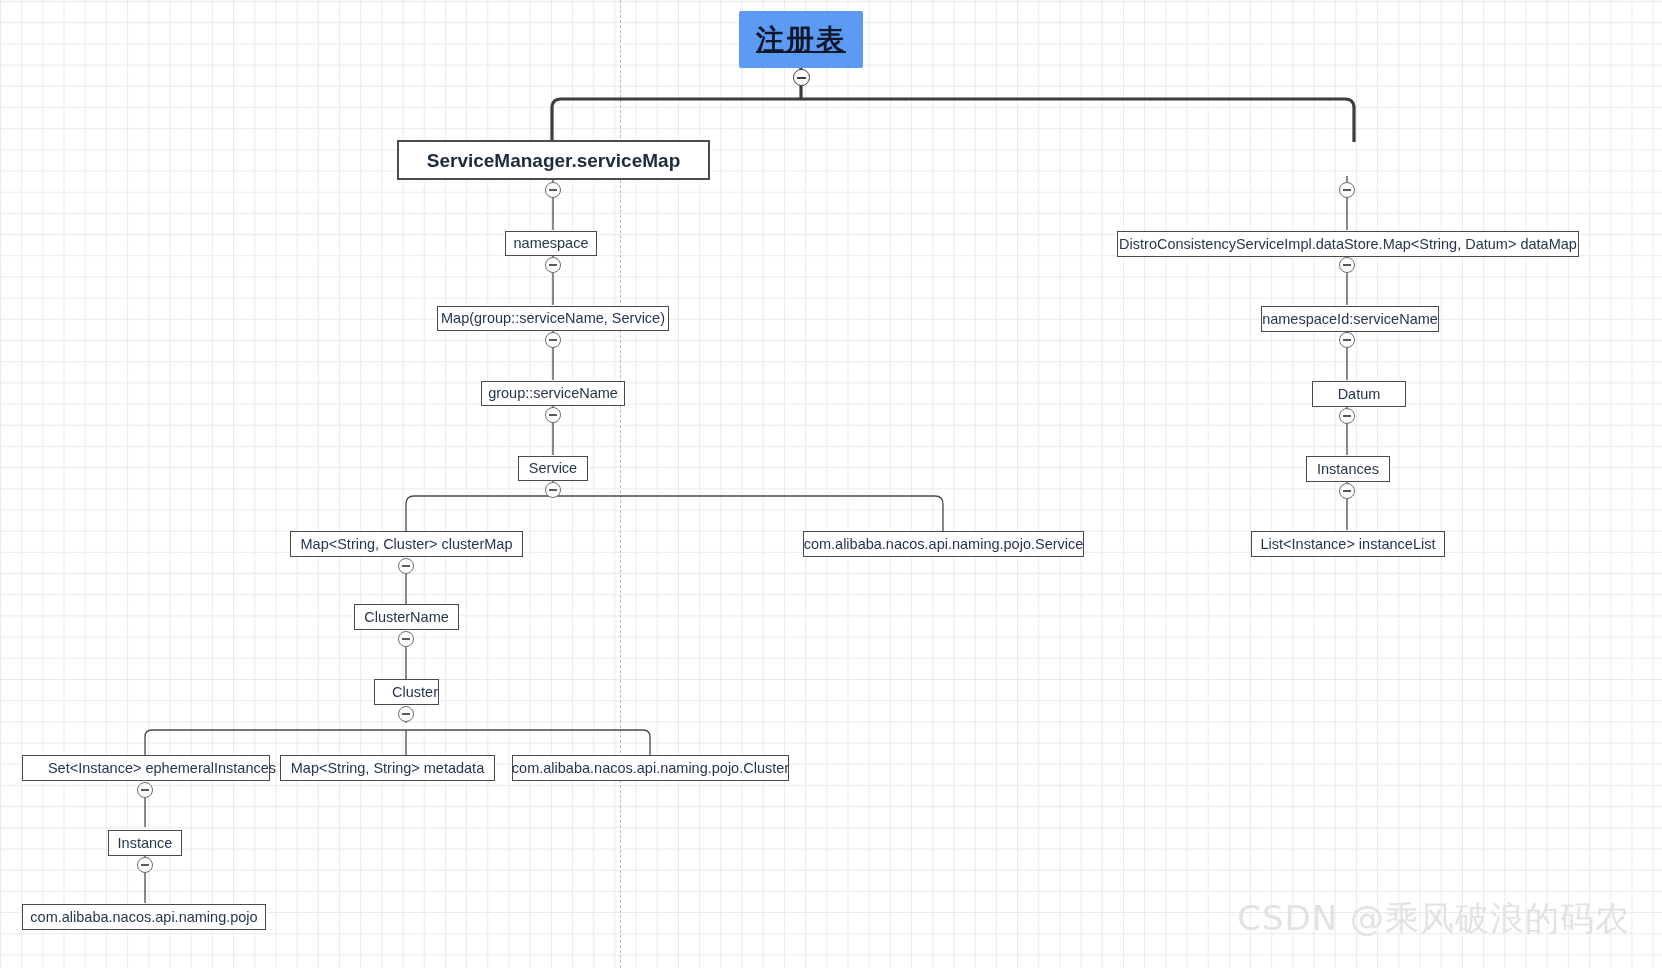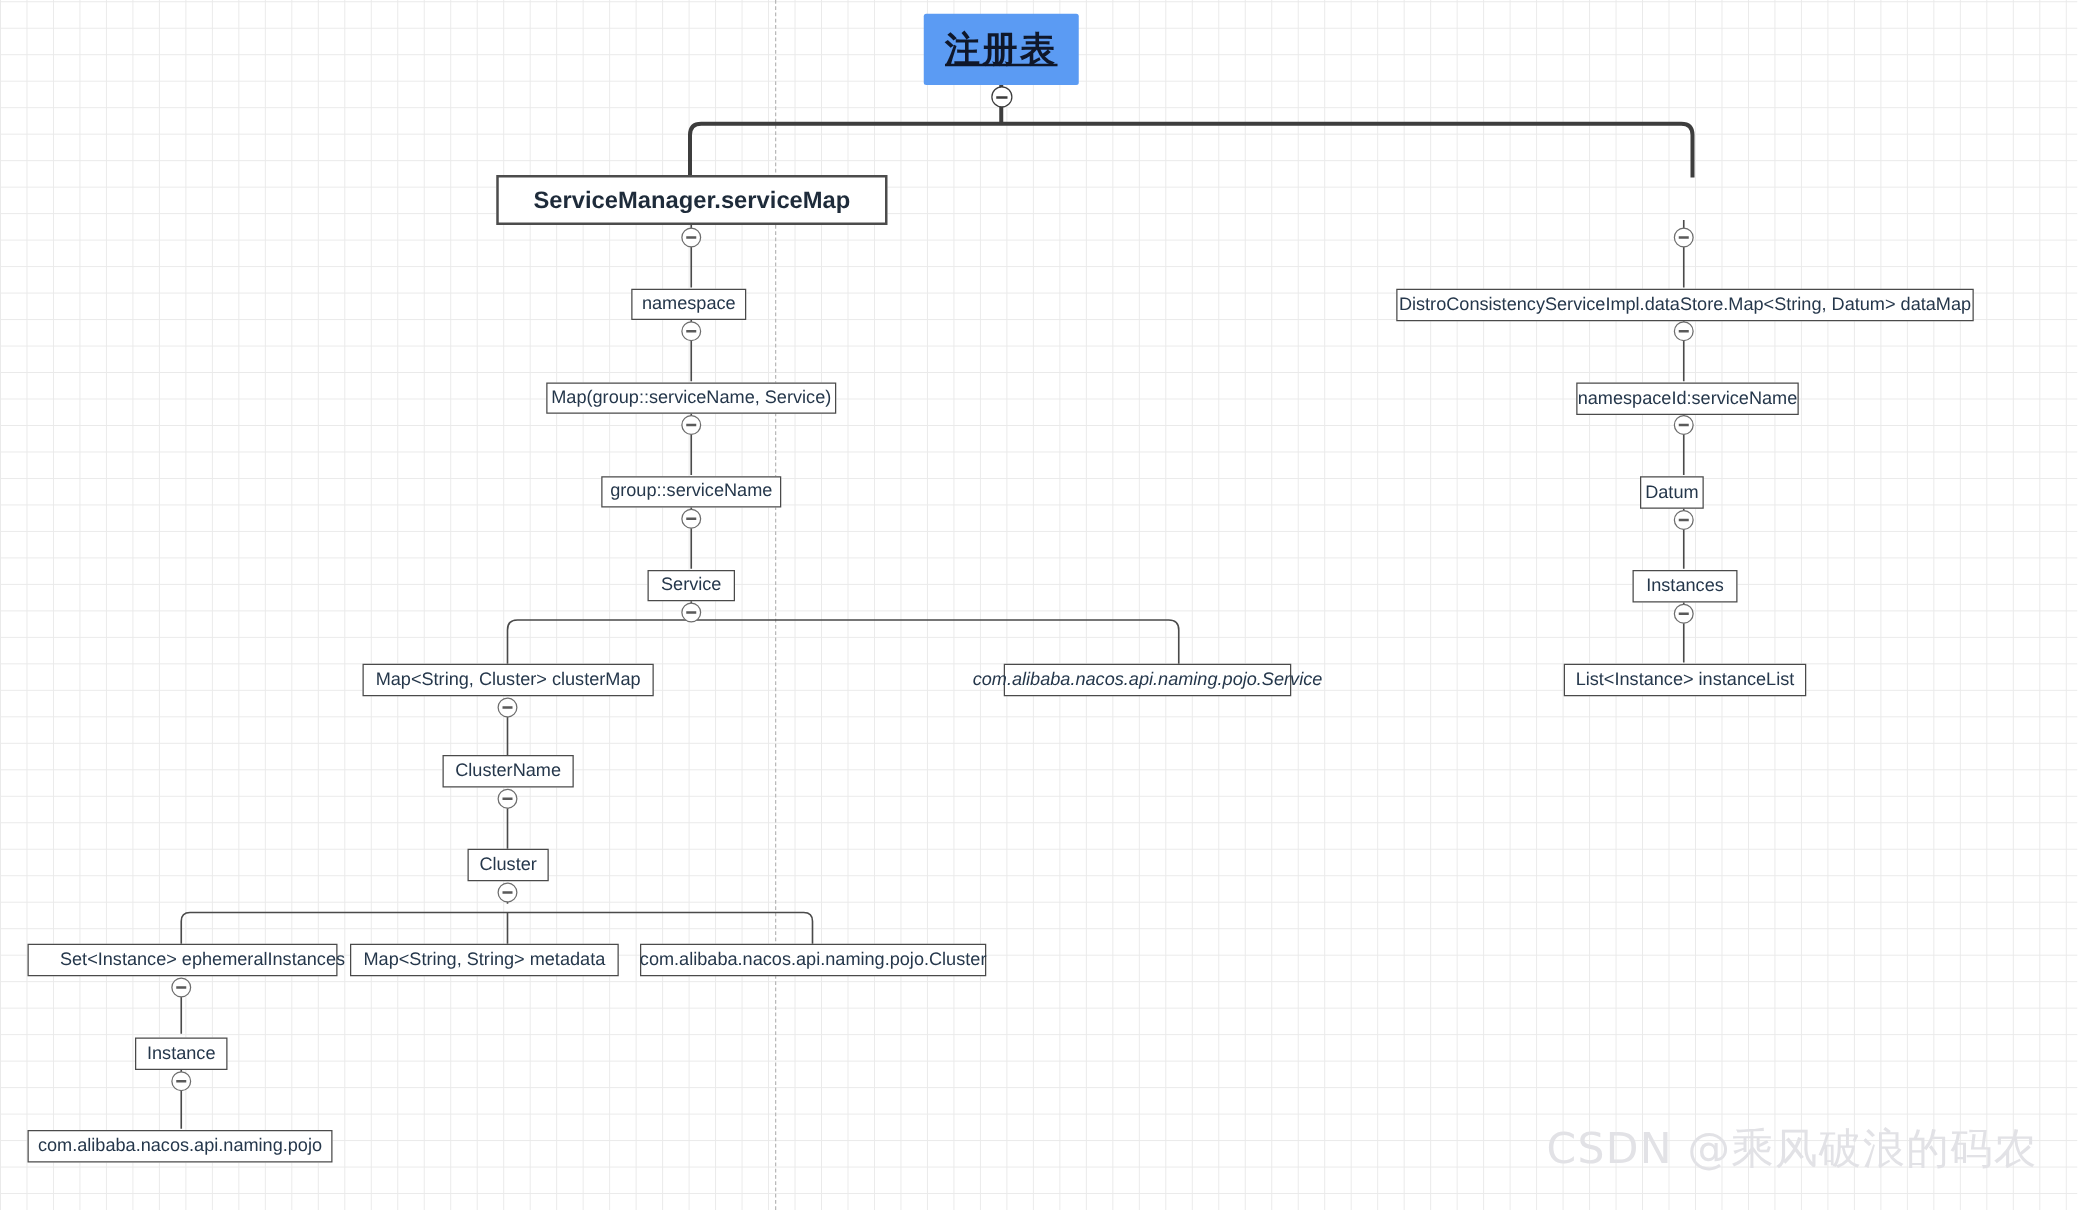--- a/index.html
+++ b/index.html
@@ -210,32 +210,32 @@
       <i></i>
     </div>
 
   <div class="node leaf" style="left:290px; top:531px; width:233px; height:26px;">
     <span>Map&lt;String, Cluster&gt; clusterMap</span>
   </div>
   <div class="collapse-toggle" style="left:398px; top:558px;">
       <i></i>
     </div>
 
-  <div class="node leaf" style="left:803px; top:531px; width:230px; height:26px;font-style:italic;">
+  <div class="node leaf" style="left:803px; top:531px; width:281px; height:26px;">
     <span>com.alibaba.nacos.api.naming.pojo.Service</span>
   </div>
 
   <div class="node leaf" style="left:354px; top:604px; width:105px; height:26px;">
     <span>ClusterName</span>
   </div>
   <div class="collapse-toggle" style="left:398px; top:631px;">
       <i></i>
     </div>
 
-  <div class="node leaf" style="left:374px; top:679px; width:65px; height:26px;">
+  <div class="node leaf" style="left:374px; top:679px; width:65px; height:26px;justify-content:flex-end;">
     <span>Cluster</span>
   </div>
   <div class="collapse-toggle" style="left:398px; top:706px;">
       <i></i>
     </div>
 
   <div class="node leaf" style="left:22px; top:755px; width:248px; height:26px;padding-left:32px;">
     <span>Set&lt;Instance&gt; ephemeralInstances</span>
   </div>
   <div class="collapse-toggle" style="left:137px; top:782px;">
@@ -268,21 +268,21 @@
       <i></i>
     </div>
 
   <div class="node leaf" style="left:1261px; top:306px; width:178px; height:26px;">
     <span>namespaceId:serviceName</span>
   </div>
   <div class="collapse-toggle" style="left:1339px; top:332px;">
       <i></i>
     </div>
 
-  <div class="node leaf" style="left:1312px; top:381px; width:51px; height:26px;">
+  <div class="node leaf" style="left:1312px; top:381px; width:94px; height:26px;">
     <span>Datum</span>
   </div>
   <div class="collapse-toggle" style="left:1339px; top:408px;">
       <i></i>
     </div>
 
   <div class="node leaf" style="left:1306px; top:456px; width:84px; height:26px;">
     <span>Instances</span>
   </div>
   <div class="collapse-toggle" style="left:1339px; top:483px;">

